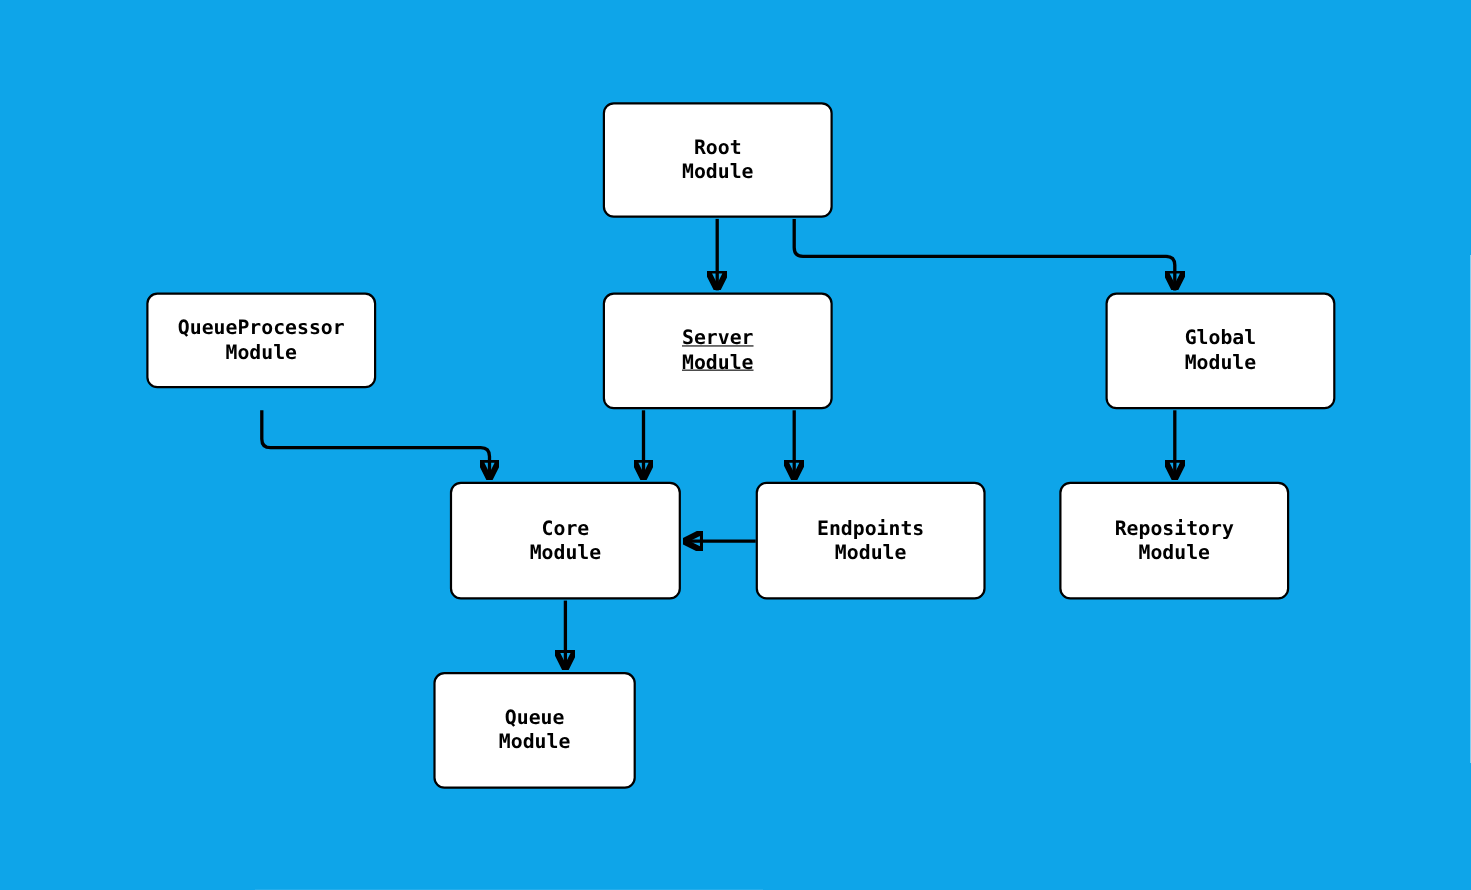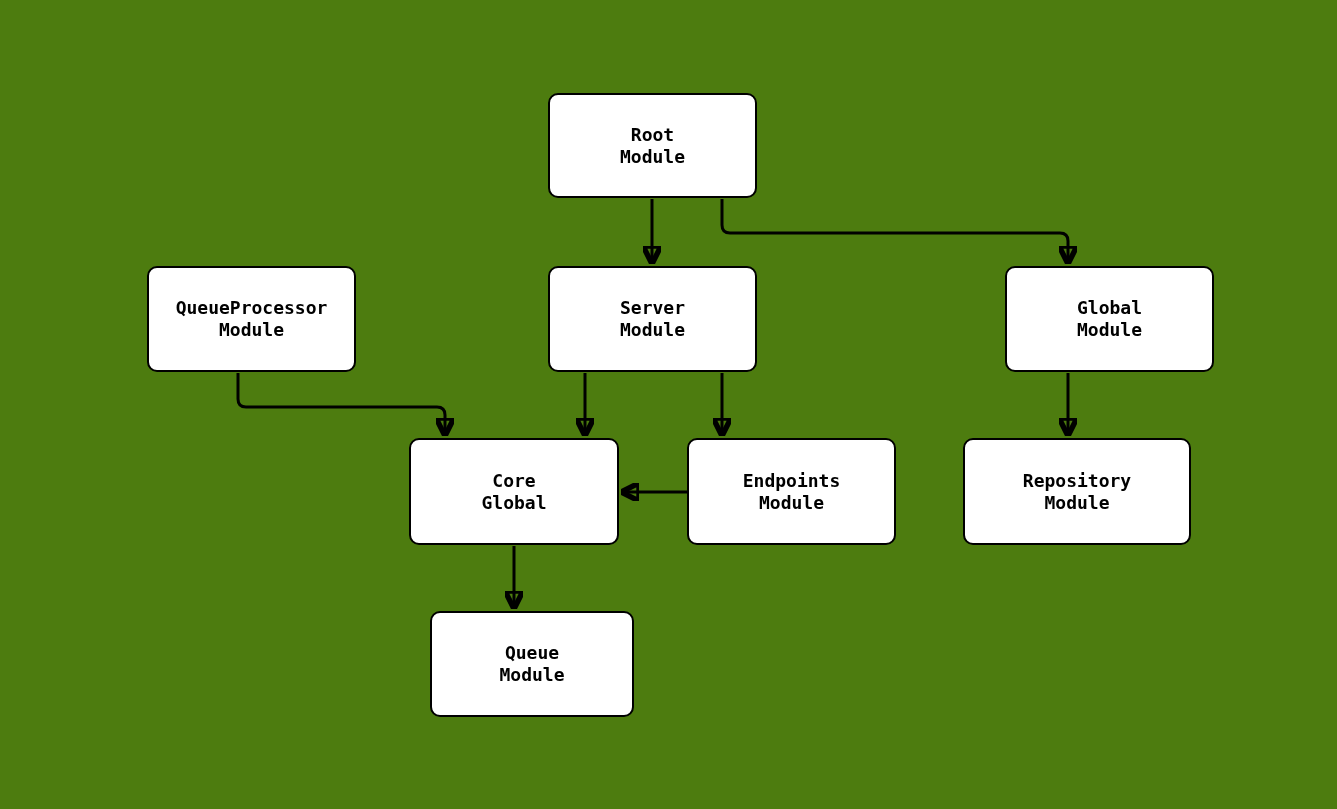--- a/index.html
+++ b/index.html
@@ -4,21 +4,21 @@
 <style>
   html, body {
     margin: 0;
     padding: 0;
     background: #ffffff;
   }
   .canvas {
     position: relative;
     width: 1337px;
     height: 809px;
-    background: #4d7c0f;
+    background: #0ea5e9;
     overflow: hidden;
     font-family: "DejaVu Sans Mono", "Liberation Mono", monospace;
   }
   .edges {
     position: absolute;
     left: 0;
     top: 0;
     width: 1337px;
     height: 809px;
   }
@@ -40,27 +40,27 @@
   }
   .node .label {
     white-space: pre-line;
     font-size: 18px;
     line-height: 22px;
     font-weight: 700;
     color: #000000;
   }
   
   .n-root          { left: 548px;  top: 93px;  width: 209px; height: 105px; }
-  .n-queueprocessor{ left: 147px;  top: 266px; width: 209px; height: 106px; }
-  .n-server        { left: 548px;  top: 266px; width: 209px; height: 106px; }
+  .n-queueprocessor{ left: 133px;  top: 266px; width: 209px; height: 87px; }
+  .n-server        { left: 548px;  top: 266px; width: 209px; height: 106px; text-decoration: underline; }
   .n-global        { left: 963px;  top: 266px; width: 209px; height: 106px; margin-left: 42px; }
   .n-core          { left: 409px;  top: 438px; width: 210px; height: 107px; }
   .n-endpoints     { left: 687px;  top: 438px; width: 209px; height: 107px; align-items: center; }
-  .n-repository    { left: 963px;  top: 438px; width: 228px; height: 107px; }
-  .n-queue         { left: 430px;  top: 611px; width: 204px; height: 106px; }
+  .n-repository    { left: 963px;  top: 438px; width: 209px; height: 107px; }
+  .n-queue         { left: 394px;  top: 611px; width: 184px; height: 106px; }
 </style>
 </head>
 <body>
 
 <div class="canvas">
 
   <svg class="edges" viewBox="0 0 1337 809" xmlns="http://www.w3.org/2000/svg">
     <defs>
       <marker id="arrow" viewBox="0 0 10 10" refX="10" refY="5" markerWidth="6" markerHeight="6" orient="auto-start-reverse">
         <path d="M0,0 L10,5 L0,10 z" fill="#000000" stroke="none"></path>
@@ -91,21 +91,21 @@
 Module</span>
   </div>
 
   <div class="node n-global">
     <span class="label">Global
 Module</span>
   </div>
 
   <div class="node n-core">
     <span class="label">Core
-Global</span>
+Module</span>
   </div>
 
   <div class="node n-endpoints">
     <span class="label">Endpoints
 Module</span>
   </div>
 
   <div class="node n-repository">
     <span class="label">Repository
 Module</span>

